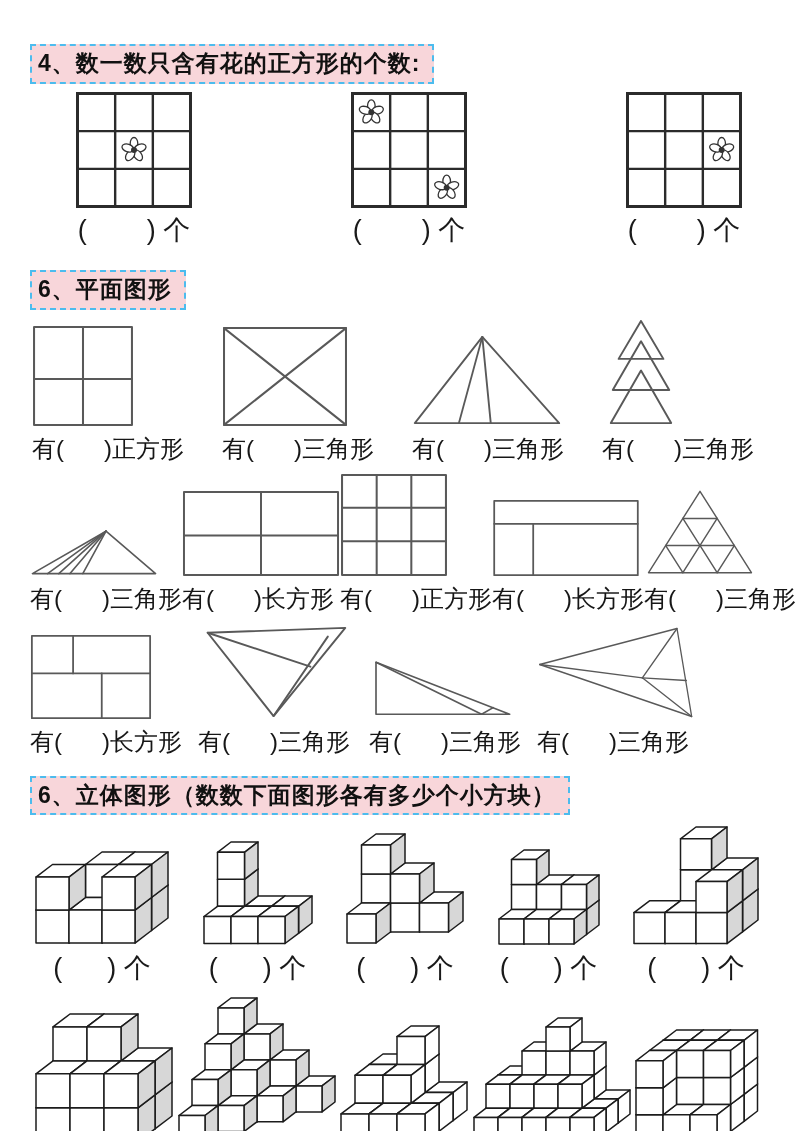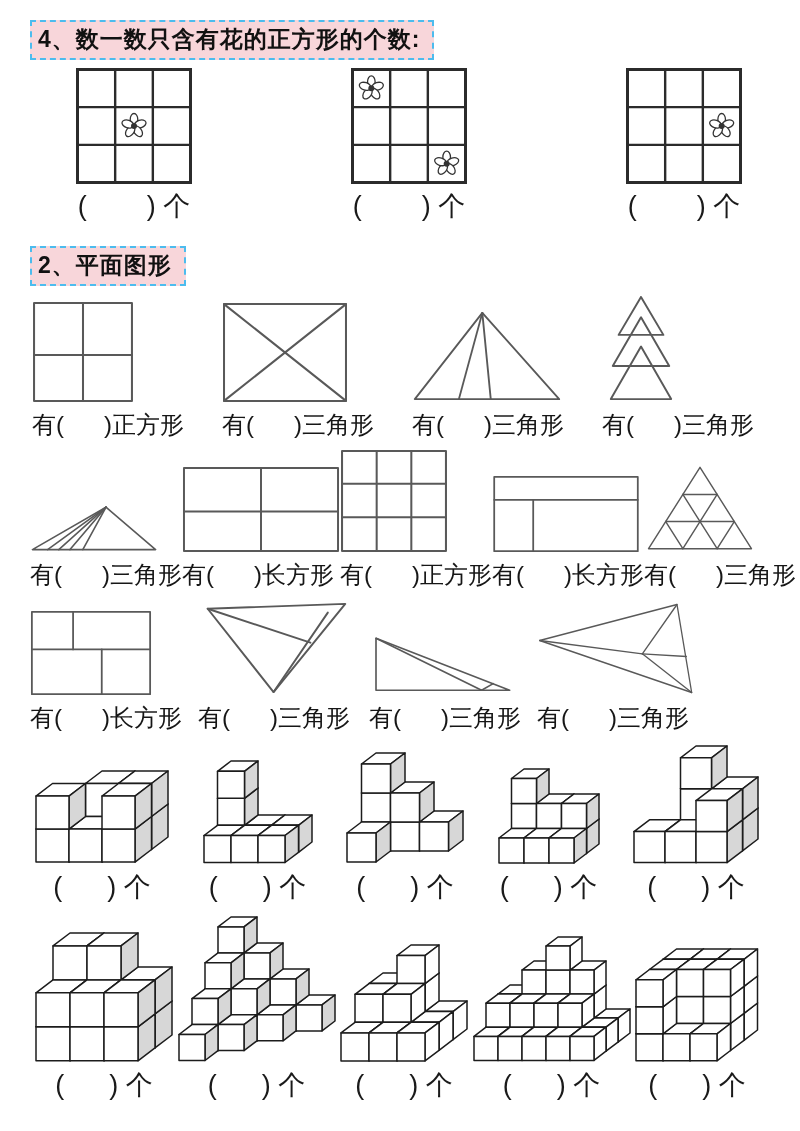--- a/index.html
+++ b/index.html
@@ -1,18 +1,18 @@
 <!DOCTYPE html>
 <html><head>
 <meta charset="utf-8">
 <style>
   html,body{margin:0;padding:0;background:#ffffff;}
   body{font-family:"Liberation Sans","DejaVu Sans",sans-serif;color:#111;}
   .page{position:relative;width:800px;height:1131px;background:#fff;overflow:hidden;
-        box-sizing:border-box;padding-top:20px;}
+        box-sizing:border-box;padding-top:44px;}
   
   .hdr{display:inline-block;margin-left:30px;background:#f8d6da;border:2px dashed #4cbcee;
        padding:3px 12px 4px 6px;font-size:23px;font-weight:bold;line-height:1.25;
        letter-spacing:1px;white-space:pre;}
   
   .gridrow{display:flex;justify-content:space-between;padding:8px 58px 0 76px;}
   .gcell{display:flex;flex-direction:column;align-items:center;}
   .ans{white-space:pre;font-size:27px;margin-top:4px;color:#1a1a1a;}
   .gridsvg .gl{stroke:#2b2b2b;fill:none;}
   .flower ellipse{fill:#fff;stroke:#333;stroke-width:1.3;}
@@ -95,21 +95,21 @@
             <ellipse cx="95.66666666666666" cy="51.5" rx="3.8" ry="6" transform="rotate(144 95.66666666666666 58)"></ellipse>
             <ellipse cx="95.66666666666666" cy="51.5" rx="3.8" ry="6" transform="rotate(216 95.66666666666666 58)"></ellipse>
             <ellipse cx="95.66666666666666" cy="51.5" rx="3.8" ry="6" transform="rotate(288 95.66666666666666 58)"></ellipse>
             <circle class="fc" cx="95.66666666666666" cy="58" r="3"></circle>
           </g>
         </svg>
         <div class="ans">(        ) 个</div>
       </div>
     </div>
 
-  <div class="hdr mt34">2、平面图形</div>
+  <div class="hdr mt34">6、平面图形</div>
   <div id="s5">
       <div class="prow r1">
         <div class="pcell">
           <svg class="pshape" width="102" height="102" viewBox="0 0 100 100">
             <g>
               <rect x="2" y="2" width="96" height="96"></rect>
               <line x1="50" y1="2" x2="50" y2="98"></line>
               <line x1="2" y1="53" x2="98" y2="53"></line>
             </g>
           </svg>
@@ -246,20 +246,21 @@
               <line x1="158" y1="82" x2="210" y2="8"></line>
               <line x1="158" y1="82" x2="232" y2="140"></line>
               <line x1="158" y1="82" x2="224" y2="86"></line>
             </g>
           </svg>
           <div class="plabel">有(      )三角形</div>
         </div>
       </div>
     </div>
 
+  <div class="hdr mt30">6、立体图形（数数下面图形各有多少个小方块）</div>
   <div id="s6">
       <div class="crow">
         <div class="ccell">
           <svg class="cubesvg" width="136" height="96" viewBox="0 0 136 96">
             <polygon points="18.5,47.5 35.0,35.0 68.0,35.0 51.5,47.5" fill="#ffffff"></polygon>
             <polygon points="51.5,47.5 68.0,35.0 68.0,68.0 51.5,80.5" fill="#d7d7d7"></polygon>
             <polygon points="18.5,47.5 51.5,47.5 51.5,80.5 18.5,80.5" fill="#ffffff"></polygon>
             <polygon points="51.5,47.5 68.0,35.0 101.0,35.0 84.5,47.5" fill="#ffffff"></polygon>
             <polygon points="84.5,47.5 101.0,35.0 101.0,68.0 84.5,80.5" fill="#d7d7d7"></polygon>
             <polygon points="51.5,47.5 84.5,47.5 84.5,80.5 51.5,80.5" fill="#ffffff"></polygon>

